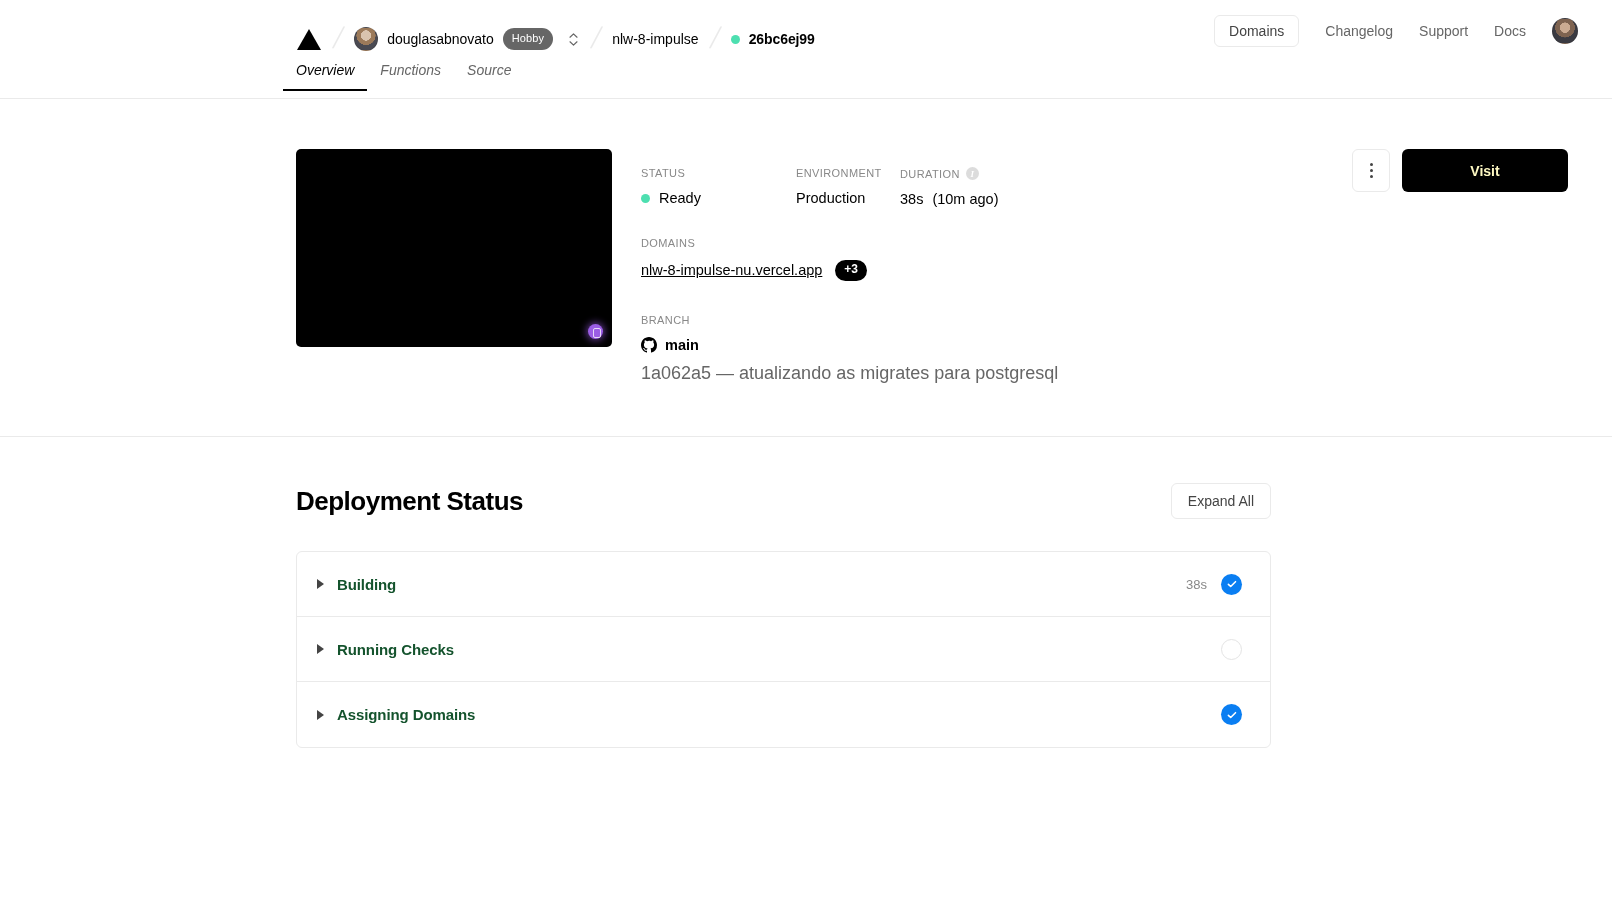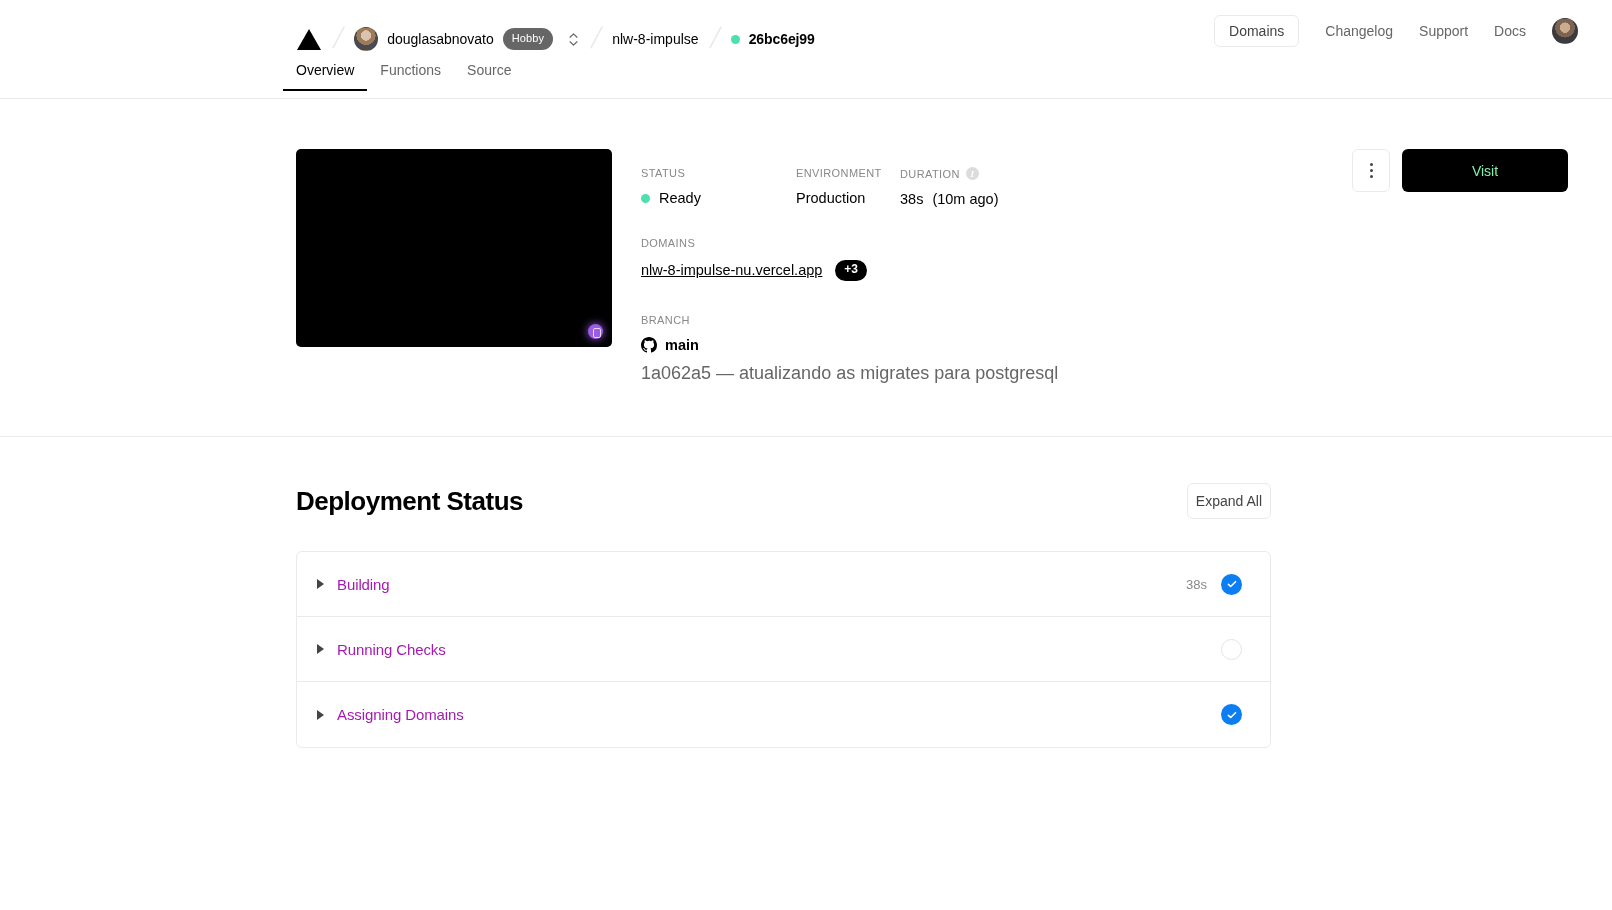--- a/index.html
+++ b/index.html
@@ -103,20 +103,21 @@
     border-bottom: 1px solid #eaeaea;
     background: #fff;
   }
   .tab {
     font-size: 14px;
     color: #666;
     padding: 0 13px 12px;
     position: relative;
     cursor: pointer;
     white-space: nowrap;
+    font-style: italic;
   }
   .tab:first-child { margin-left: -13px; }
   .tab.active { color: #000; }
   .tab.active::after {
     content: "";
     position: absolute;
     left: 0; right: 0; bottom: -1px;
     height: 2px; background: #000;
   }
 
@@ -206,38 +207,38 @@
   .btn-kebab {
     width: 38px; height: 43px;
     border: 1px solid #eaeaea; background: #fff;
     border-radius: 6px;
     display: flex; align-items: center; justify-content: center;
     cursor: pointer; gap: 3px; flex-direction: column;
   }
   .kdot { width: 3px; height: 3px; border-radius: 50%; background: #444; }
   .btn-visit {
     width: 166px; height: 43px;
-    background: #000; color: #86efac;
+    background: #000; color: #fef9c3;
     border: none; border-radius: 6px;
-    font-size: 14px; font-weight: 400;
+    font-size: 14px; font-weight: 700;
     font-family: inherit;
     cursor: pointer;
   }
 
   
   .ds-section { padding: 46px 0 0 296px; position: relative; width: 1612px; }
   .ds-head {
     display: flex; align-items: center; justify-content: space-between;
     width: 975px;
   }
   .ds-title { font-size: 26px; font-weight: 700; letter-spacing: -.5px; color: #000; }
   .btn-expand {
     border: 1px solid #eaeaea; background: #fff;
     border-radius: 6px;
-    height: 36px; padding: 0 8px;
+    height: 36px; padding: 0 16px;
     font-size: 14px; color: #444;
     font-family: inherit; cursor: pointer;
   }
   .ds-card {
     margin-top: 32px;
     width: 975px;
     border: 1px solid #eaeaea;
     border-radius: 6px;
     overflow: hidden;
     background: #fff;
@@ -250,21 +251,21 @@
     cursor: pointer;
   }
   .ds-row:last-child { border-bottom: none; }
   .tri {
     width: 0; height: 0;
     border-left: 7px solid #444;
     border-top: 5px solid transparent;
     border-bottom: 5px solid transparent;
     margin-right: 13px; flex: none;
   }
-  .ds-name { font-size: 15px; font-weight: 400; color: #a21caf; letter-spacing: -.1px; }
+  .ds-name { font-size: 15px; font-weight: 700; color: #14532d; letter-spacing: -.1px; }
   .ds-right { margin-left: auto; display: flex; align-items: center; gap: 14px; }
   .ds-time { font-size: 13px; color: #888; }
   .ico-check {
     width: 21px; height: 21px; border-radius: 50%;
     background: #0a7ef2;
     display: flex; align-items: center; justify-content: center;
     flex: none;
   }
   .ico-check svg { display: block; }
   .ico-pending {

